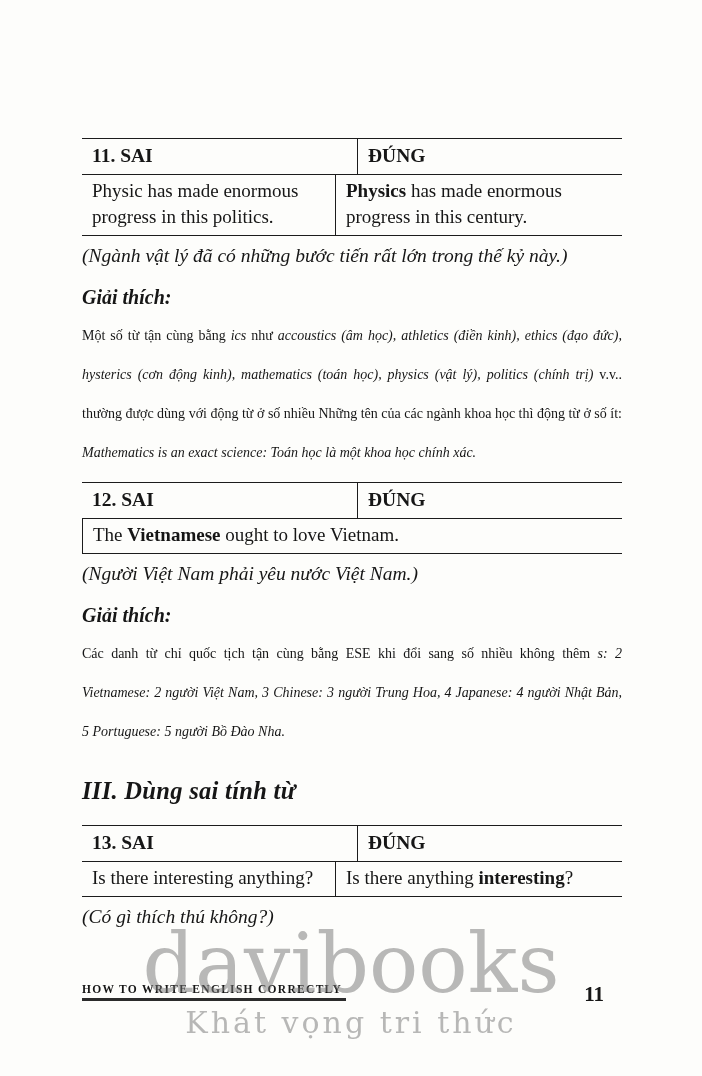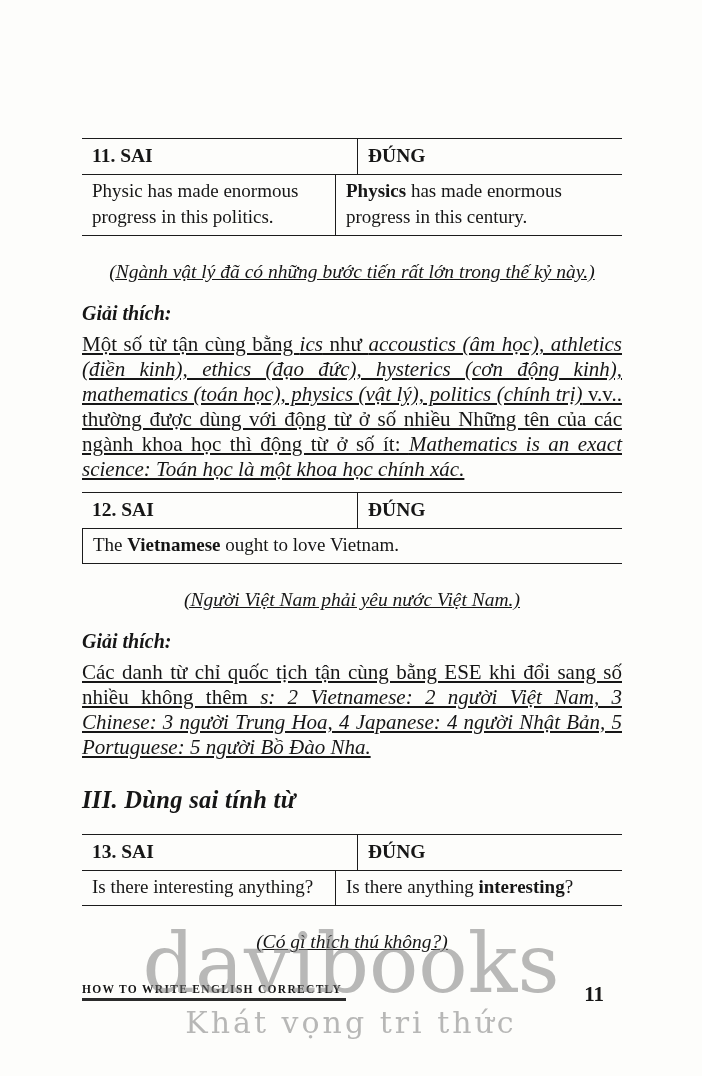--- a/index.html
+++ b/index.html
@@ -13,23 +13,23 @@
 
   .pair-table { border-top:1.5px solid #1c1c1c; border-bottom:1.5px solid #1c1c1c; margin-top:10px; }
   .content > .pair-table:first-child { margin-top:0; }
   .pt-row { display:flex; align-items:stretch; }
   .pt-row.hdr { border-bottom:1.5px solid #1c1c1c;gap:22px; }
   .pt-cell { font-size:19px; line-height:26px; padding:3px 8px 5px 10px; }
   .pt-cell.l { flex:0 0 253px; width:253px; }
   .pt-cell.r { flex:1; border-left:1.5px solid #1c1c1c; }
   .hdr .pt-cell { font-weight:bold; font-size:19.5px; padding-top:4px; }
 
-  .translation { text-align:center; font-style:italic; font-size:19.5px; line-height:31px; margin:20px 0 2px;text-decoration:underline; }
+  .translation { font-style:italic; font-size:19.5px; line-height:31px; margin:4px 0 2px; }
   .expl-h { font-weight:bold; font-style:italic; font-size:20px; margin:15px 0 7px; }
-  .expl-p { font-size:21px; line-height:25px; text-align:justify;text-decoration:underline; }
+  .expl-p { font-size:14px; line-height:39px; text-align:justify; }
   .section-h { font-size:24.5px; font-weight:bold; font-style:italic; margin:26px 0 20px; letter-spacing:.3px; }
 
   .footer { position:absolute; left:82px; width:540px; top:982px; display:flex; justify-content:space-between; align-items:flex-start; }
   .footer-title { font-size:11.5px; font-weight:bold; letter-spacing:1.3px; padding:1px 4px 3px 0; border-bottom:3px solid #2b2b2b; }
   .page-num { font-size:21px; font-weight:bold; padding-right:18px; }
 
   .watermark { position:absolute; left:0; width:100%; top:922px; text-align:center; pointer-events:none; }
   .wm-main { font-family:"DejaVu Serif", serif; font-size:82px; line-height:84px; color:rgba(115,115,115,.5); }
   .wm-sub { font-family:"DejaVu Serif", serif; font-size:30px; line-height:34px; color:rgba(125,125,125,.55); letter-spacing:3px; }
 </style>

